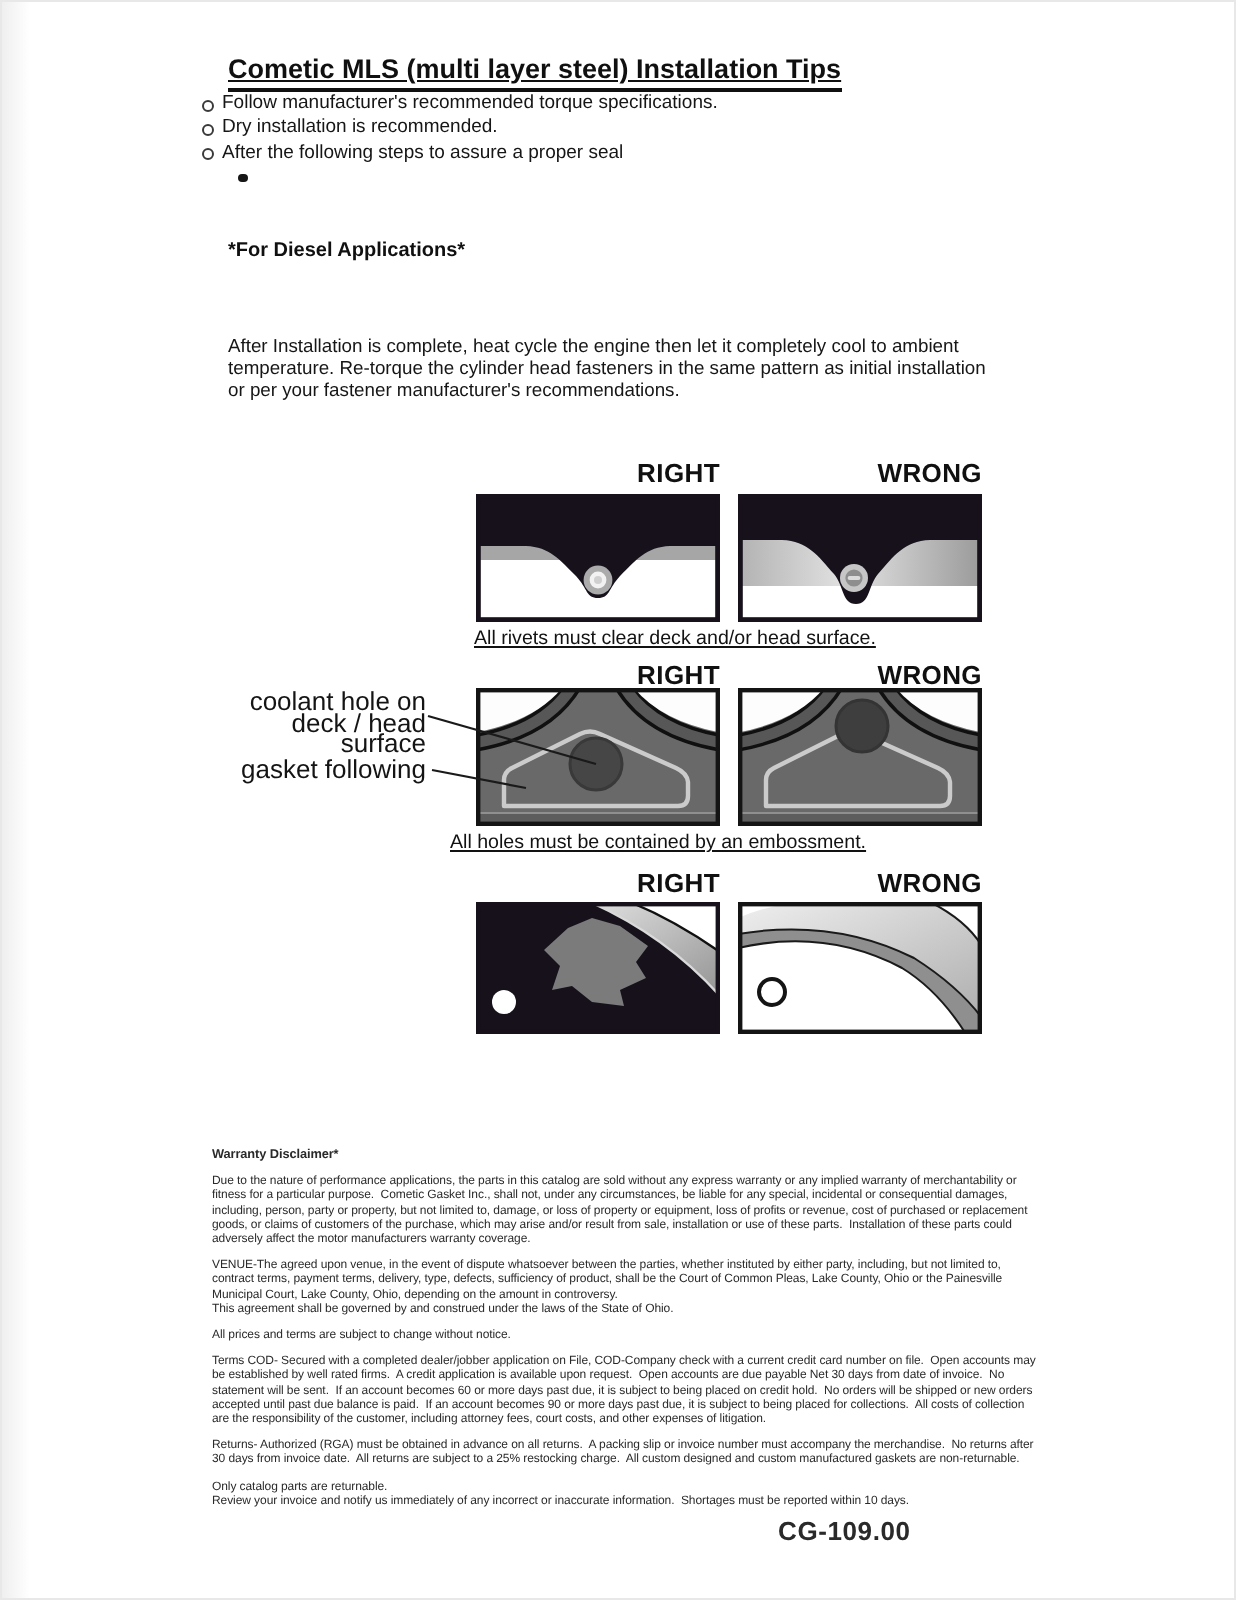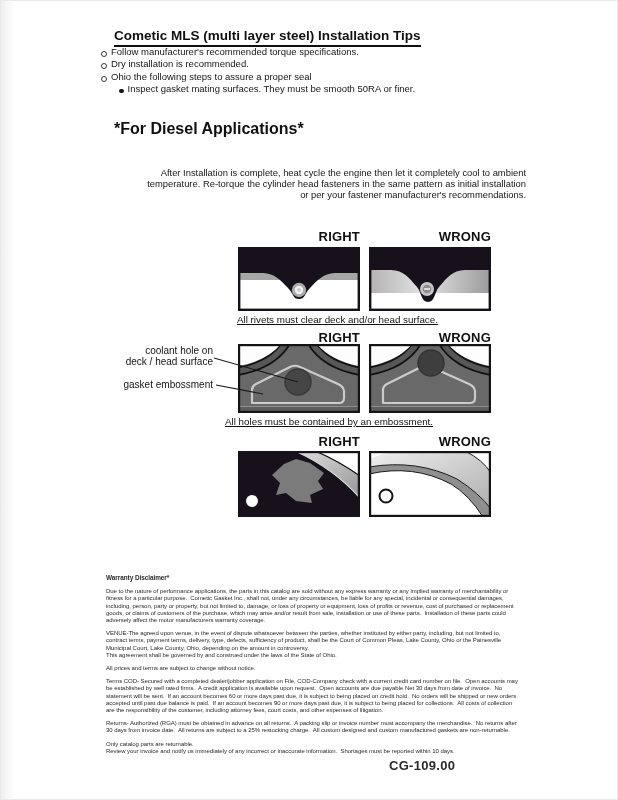--- a/index.html
+++ b/index.html
@@ -5,34 +5,34 @@
   html,body{margin:0;padding:0;background:#ffffff;}
   .page{
     position:relative;width:618px;height:800px;background:#ffffff;
     font-family:"Liberation Sans","DejaVu Sans",sans-serif;color:#1c1c1c;
     overflow:hidden;border:1px solid #e8e8e8;box-sizing:border-box;
   }
   .page::before{content:"";position:absolute;left:0;top:0;bottom:0;width:14px;
     background:linear-gradient(to right,#efefef,rgba(255,255,255,0));pointer-events:none;}
   .abs{position:absolute;}
   .title{font-size:13.5px;font-weight:bold;color:#101010;
-    border-bottom:2px solid #101010;padding-bottom:2px;display:inline-block;}
+    border-bottom:2px solid #101010;padding-bottom:2px;display:inline-block;text-decoration:underline;}
   .bullets{font-size:9.5px;line-height:12.4px;color:#161616;}
-  .brow{display:flex;align-items:center;}
+  .brow{display:flex;align-items:flex-start;}
   .bmark{width:4px;height:4px;border:1px solid #3a3a3a;border-radius:50%;
     margin:3.5px 4px 0 0;flex:none;background:#fff;}
   .smark{width:4.5px;height:4.5px;background:#161616;border-radius:50%;
     margin:3.5px 4px 0 0;flex:none;}
   .sub{margin-left:18px;}
-  .h2{font-size:16px;font-weight:bold;color:#101010;}
+  .h2{font-size:10px;font-weight:bold;color:#101010;}
   .para{font-size:9.4px;line-height:10.8px;color:#161616;white-space:pre-line;width:412px;}
   .rwhead{font-size:13px;font-weight:bold;color:#101010;text-align:right;width:122px;
     letter-spacing:.2px;}
   .caption{font-size:9.8px;color:#121212;white-space:pre-line;line-height:11px;text-decoration:underline;}
-  .dlabel{font-size:10px;color:#141414;line-height:10.5px;text-align:right;}
+  .dlabel{font-size:13px;color:#141414;line-height:10.5px;text-align:right;}
   .disc{font-size:6px;line-height:7.2px;color:#2a2a2a;width:412px;letter-spacing:-0.04px;}
   .disc p{margin:0 0 6px 0;white-space:pre-wrap;}
   .disc .dhead{font-weight:bold;font-size:6.4px;margin-bottom:7px;}
   .footer{font-size:13px;color:#2a2a2a;letter-spacing:.3px;}
   svg{display:block;}
 </style>
 </head>
 <body>
 
 <div class="page">
@@ -45,30 +45,29 @@
     <div class="brow">
       <span class="bmark"></span>
       <span>Follow manufacturer's recommended torque specifications.</span>
     </div>
     <div class="brow">
       <span class="bmark"></span>
       <span>Dry installation is recommended.</span>
     </div>
     <div class="brow">
       <span class="bmark"></span>
-      <span>Ohio the following steps to assure a proper seal</span>
+      <span>After the following steps to assure a proper seal</span>
     </div>
     <div class="brow sub">
       <span class="smark"></span>
-      <span>Inspect gasket mating surfaces.  They must be smooth 50RA or finer.</span>
     </div>
   </div>
 
   <div class="abs h2" style="left:113px;top:119px;">*For Diesel Applications*</div>
-  <div class="abs para" style="left:113px;top:167px;text-align:right;">After Installation is complete, heat cycle the engine then let it completely cool to ambient
+  <div class="abs para" style="left:113px;top:167px;">After Installation is complete, heat cycle the engine then let it completely cool to ambient
 temperature. Re-torque the cylinder head fasteners in the same pattern as initial installation
 or per your fastener manufacturer's recommendations.</div>
 
   <div class="abs rwhead" style="left:237px;top:228px;">RIGHT</div>
   <div class="abs rwhead" style="left:368px;top:228px;">WRONG</div>
 
   <div class="abs" style="left:237px;top:246px;">
     <svg width="122" height="64" viewBox="0 0 122 64">
       <rect width="122" height="64" fill="#ffffff"></rect>
       <rect y="26" width="122" height="7" fill="#a6a6a6"></rect>
@@ -97,21 +96,21 @@
       <rect x="1.2" y="1.2" width="119.6" height="61.6" fill="none" stroke="#17111b" stroke-width="2.4"></rect>
     </svg>
   </div>
   <div class="abs caption" style="left:236px;top:313px;">All rivets must clear deck and/or head surface.</div>
 
   <div class="abs rwhead" style="left:237px;top:329px;">RIGHT</div>
   <div class="abs rwhead" style="left:368px;top:329px;">WRONG</div>
 
   <div class="abs dlabel" style="left:108px;top:345px;width:104px;white-space:pre-line;">coolant hole on
 deck / head surface</div>
-  <div class="abs dlabel" style="left:108px;top:379px;width:104px;">gasket embossment</div>
+  <div class="abs dlabel" style="left:108px;top:379px;width:104px;">gasket following</div>
 
   <div class="abs" style="left:237px;top:343px;">
     <svg width="122" height="69" viewBox="0 0 122 69">
       <rect width="122" height="69" fill="#696969"></rect>
       <rect y="62.5" width="122" height="6.5" fill="#5d5d5d"></rect>
       <line x1="0" y1="62.5" x2="122" y2="62.5" stroke="#8f8f8f" stroke-width="1"></line>
       <path d="M50,-4 Q36,22 -4,28" stroke="#101010" stroke-width="9" fill="none"></path>
       <path d="M50,-4 Q36,22 -4,28" stroke="#575757" stroke-width="5.5" fill="none"></path>
       <path d="M46,-4 Q32,17 -4,23 L-4,-4 Z" fill="#fdfdfd"></path>
       <path d="M72,-4 Q86,22 126,28" stroke="#101010" stroke-width="9" fill="none"></path>

